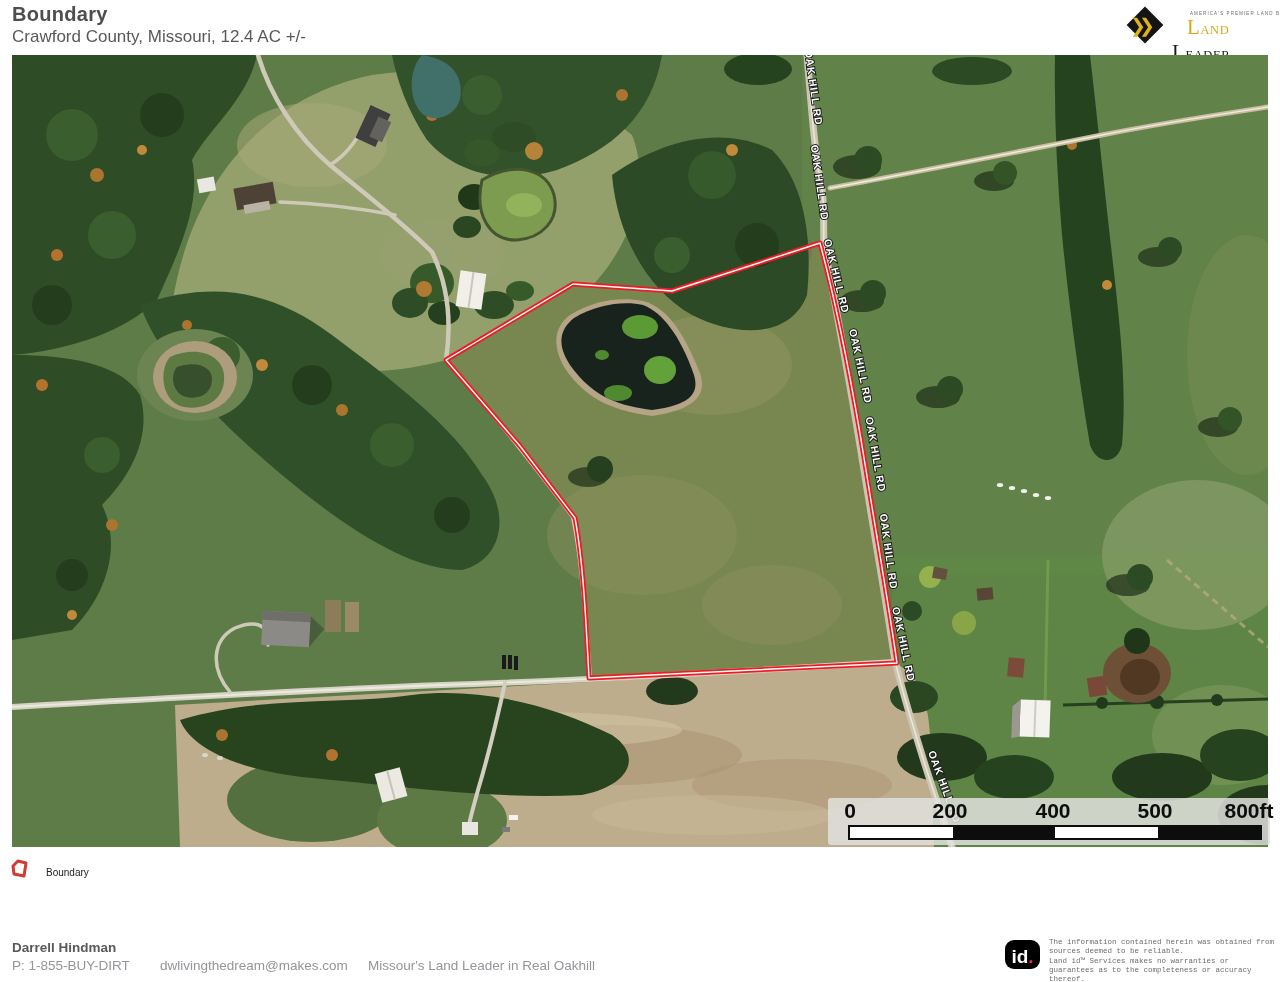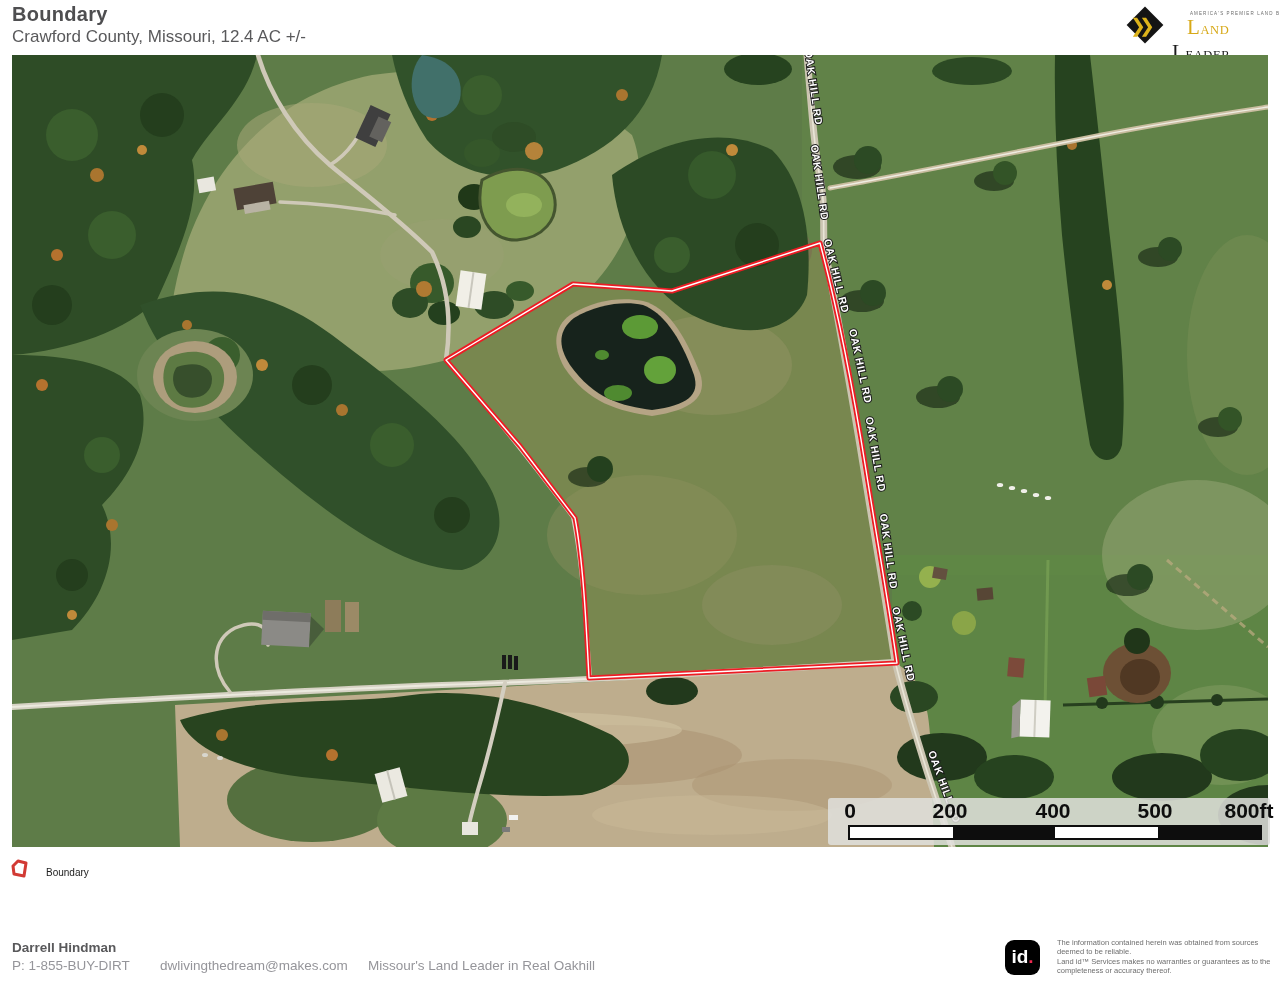--- a/index.html
+++ b/index.html
@@ -27,25 +27,25 @@
   .bar{position:absolute;left:20px;top:27px;width:410px;height:11px;border:2px solid #0d0d0d;display:flex;}
   .bar div{flex:1;}
   .seg-w{background:#ffffff;} .seg-b{background:#0d0d0d;}
   
   .legend{left:10px;top:858px;width:160px;height:28px;}
   .legend-label{position:absolute;left:36px;top:9px;font-size:10px;color:#222;}
   
   .agent{left:12px;top:940px;font-size:13.5px;font-weight:bold;color:#59595b;}
   .contact{top:958px;font-size:13.5px;color:#95959a;}
   .phone{left:12px;text-align:center;} .email{left:160px;} .slogan{left:368px;}
-  .idlogo{left:1005px;top:940px;width:35px;height:35px;background:#000;border-radius:9px;
+  .idlogo{left:1005px;top:940px;width:35px;height:29px;background:#000;border-radius:9px;
           color:#fff;font-weight:bold;font-size:19px;text-align:center;line-height:33px;letter-spacing:0;}
   .iddot{color:#ef2950;}
   .disclaimer{left:1045px;top:938px;width:230px;font-size:7.5px;line-height:9px;color:#6e6e6e;}
-  .disclaimer p{margin:0 0 1px 12px;}
+  .disclaimer p{margin:0 0 1px 4px;font-family:Liberation Mono, monospace;}
 </style>
 </head>
 <body>
 
 <div class="page">
 
   <div class="abs title">Boundary</div>
   <div class="abs subtitle">Crawford County, Missouri, 12.4 AC +/-</div>
 
   <div class="abs brand">

